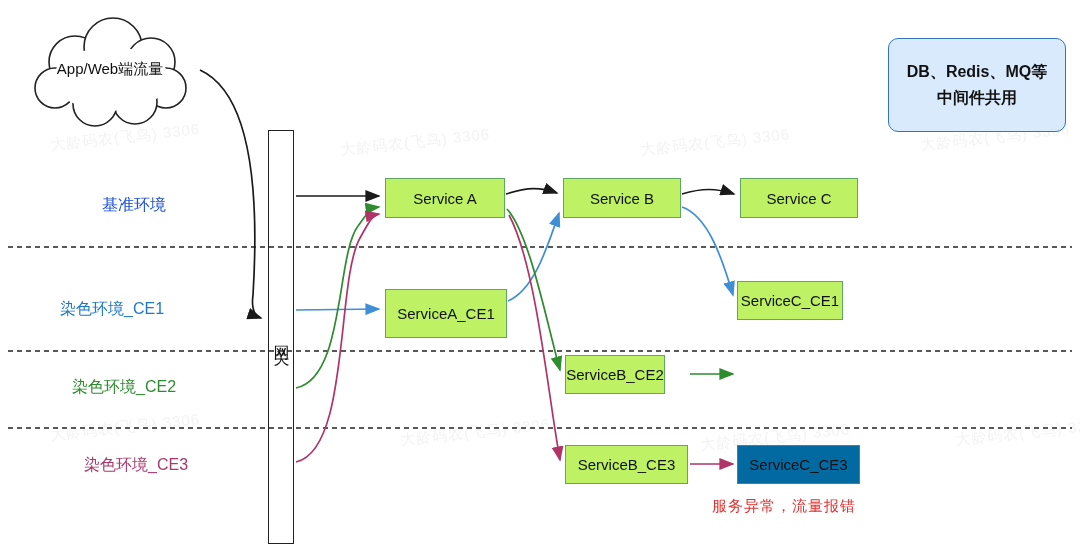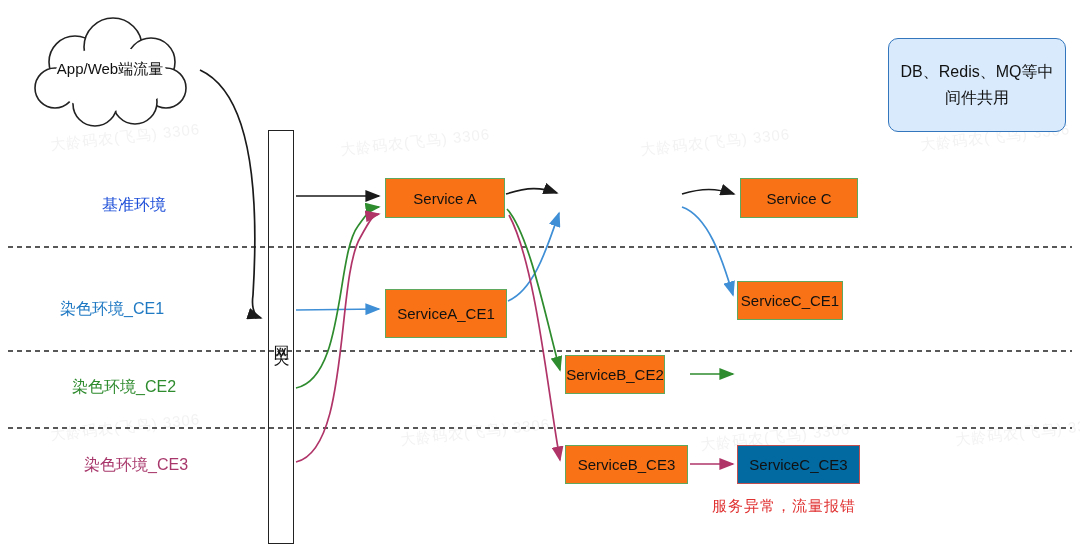--- a/index.html
+++ b/index.html
@@ -29,31 +29,31 @@
   }
   .gateway .vtext{
     writing-mode:vertical-rl;text-orientation:upright;font-size:16px;
     letter-spacing:4px;color:#111;
   }
 
   .row-label{position:absolute;font-size:16px;color:#111;z-index:11;white-space:nowrap;}
 
   .service-box{
     position:absolute;box-sizing:border-box;display:flex;align-items:center;
-    justify-content:center;background:#f97316;border:1.5px solid #5fa85f;
+    justify-content:center;background:#bef264;border:1.5px solid #5fa85f;
     font-size:15px;color:#111;z-index:11;white-space:nowrap;
   }
   .service-box.error{background:#0369a1;border-color:#c24f4f;}
 
   .note-box{
     position:absolute;left:888px;top:38px;width:178px;height:94px;
     box-sizing:border-box;border:1.6px solid #3376bd;background:#d8eafc;
     border-radius:10px;display:flex;align-items:center;justify-content:center;
     text-align:center;font-size:16px;line-height:1.6;color:#111;
-    padding:6px 10px;z-index:11;
+    padding:6px 10px;z-index:11;font-weight:bold;
   }
 
   .error-note{
     position:absolute;left:712px;top:497px;font-size:15px;color:#e03131;
     z-index:11;white-space:nowrap;letter-spacing:1px;
   }
 </style>
 </head>
 <body>
 
@@ -88,20 +88,21 @@
     <div class="gateway">
       <span class="vtext">网关</span>
     </div>
 
     <div class="row-label" style="left: 102px; top: 187px; color: #1d4ed8; margin-top: 8px;">基准环境</div>
     <div class="row-label" style="left: 60px; top: 299px; color: rgb(32, 121, 195);">染色环境_CE1</div>
     <div class="row-label" style="left: 72px; top: 377px; color: rgb(46, 139, 46);">染色环境_CE2</div>
     <div class="row-label" style="left: 72px; top: 455px; color: rgb(168, 56, 107); margin-left: 12px;">染色环境_CE3</div>
 
     <div class="service-box" style="left:385px;top:178px;width:120px;height:40px">Service A</div>
+    <div class="service-box" style="left:563px;top:178px;width:118px;height:40px">Service B</div>
     <div class="service-box" style="left:740px;top:178px;width:118px;height:40px">Service C</div>
     <div class="service-box" style="left:385px;top:289px;width:122px;height:49px">ServiceA_CE1</div>
     <div class="service-box" style="left:737px;top:281px;width:106px;height:39px">ServiceC_CE1</div>
     <div class="service-box" style="left:565px;top:355px;width:100px;height:39px">ServiceB_CE2</div>
     <div class="service-box" style="left:565px;top:445px;width:123px;height:39px">ServiceB_CE3</div>
     <div class="service-box error" style="left:737px;top:445px;width:123px;height:39px">ServiceC_CE3</div>
 
     <div class="note-box">DB、Redis、MQ等中间件共用</div>
 
     <div class="error-note">服务异常，流量报错</div>

